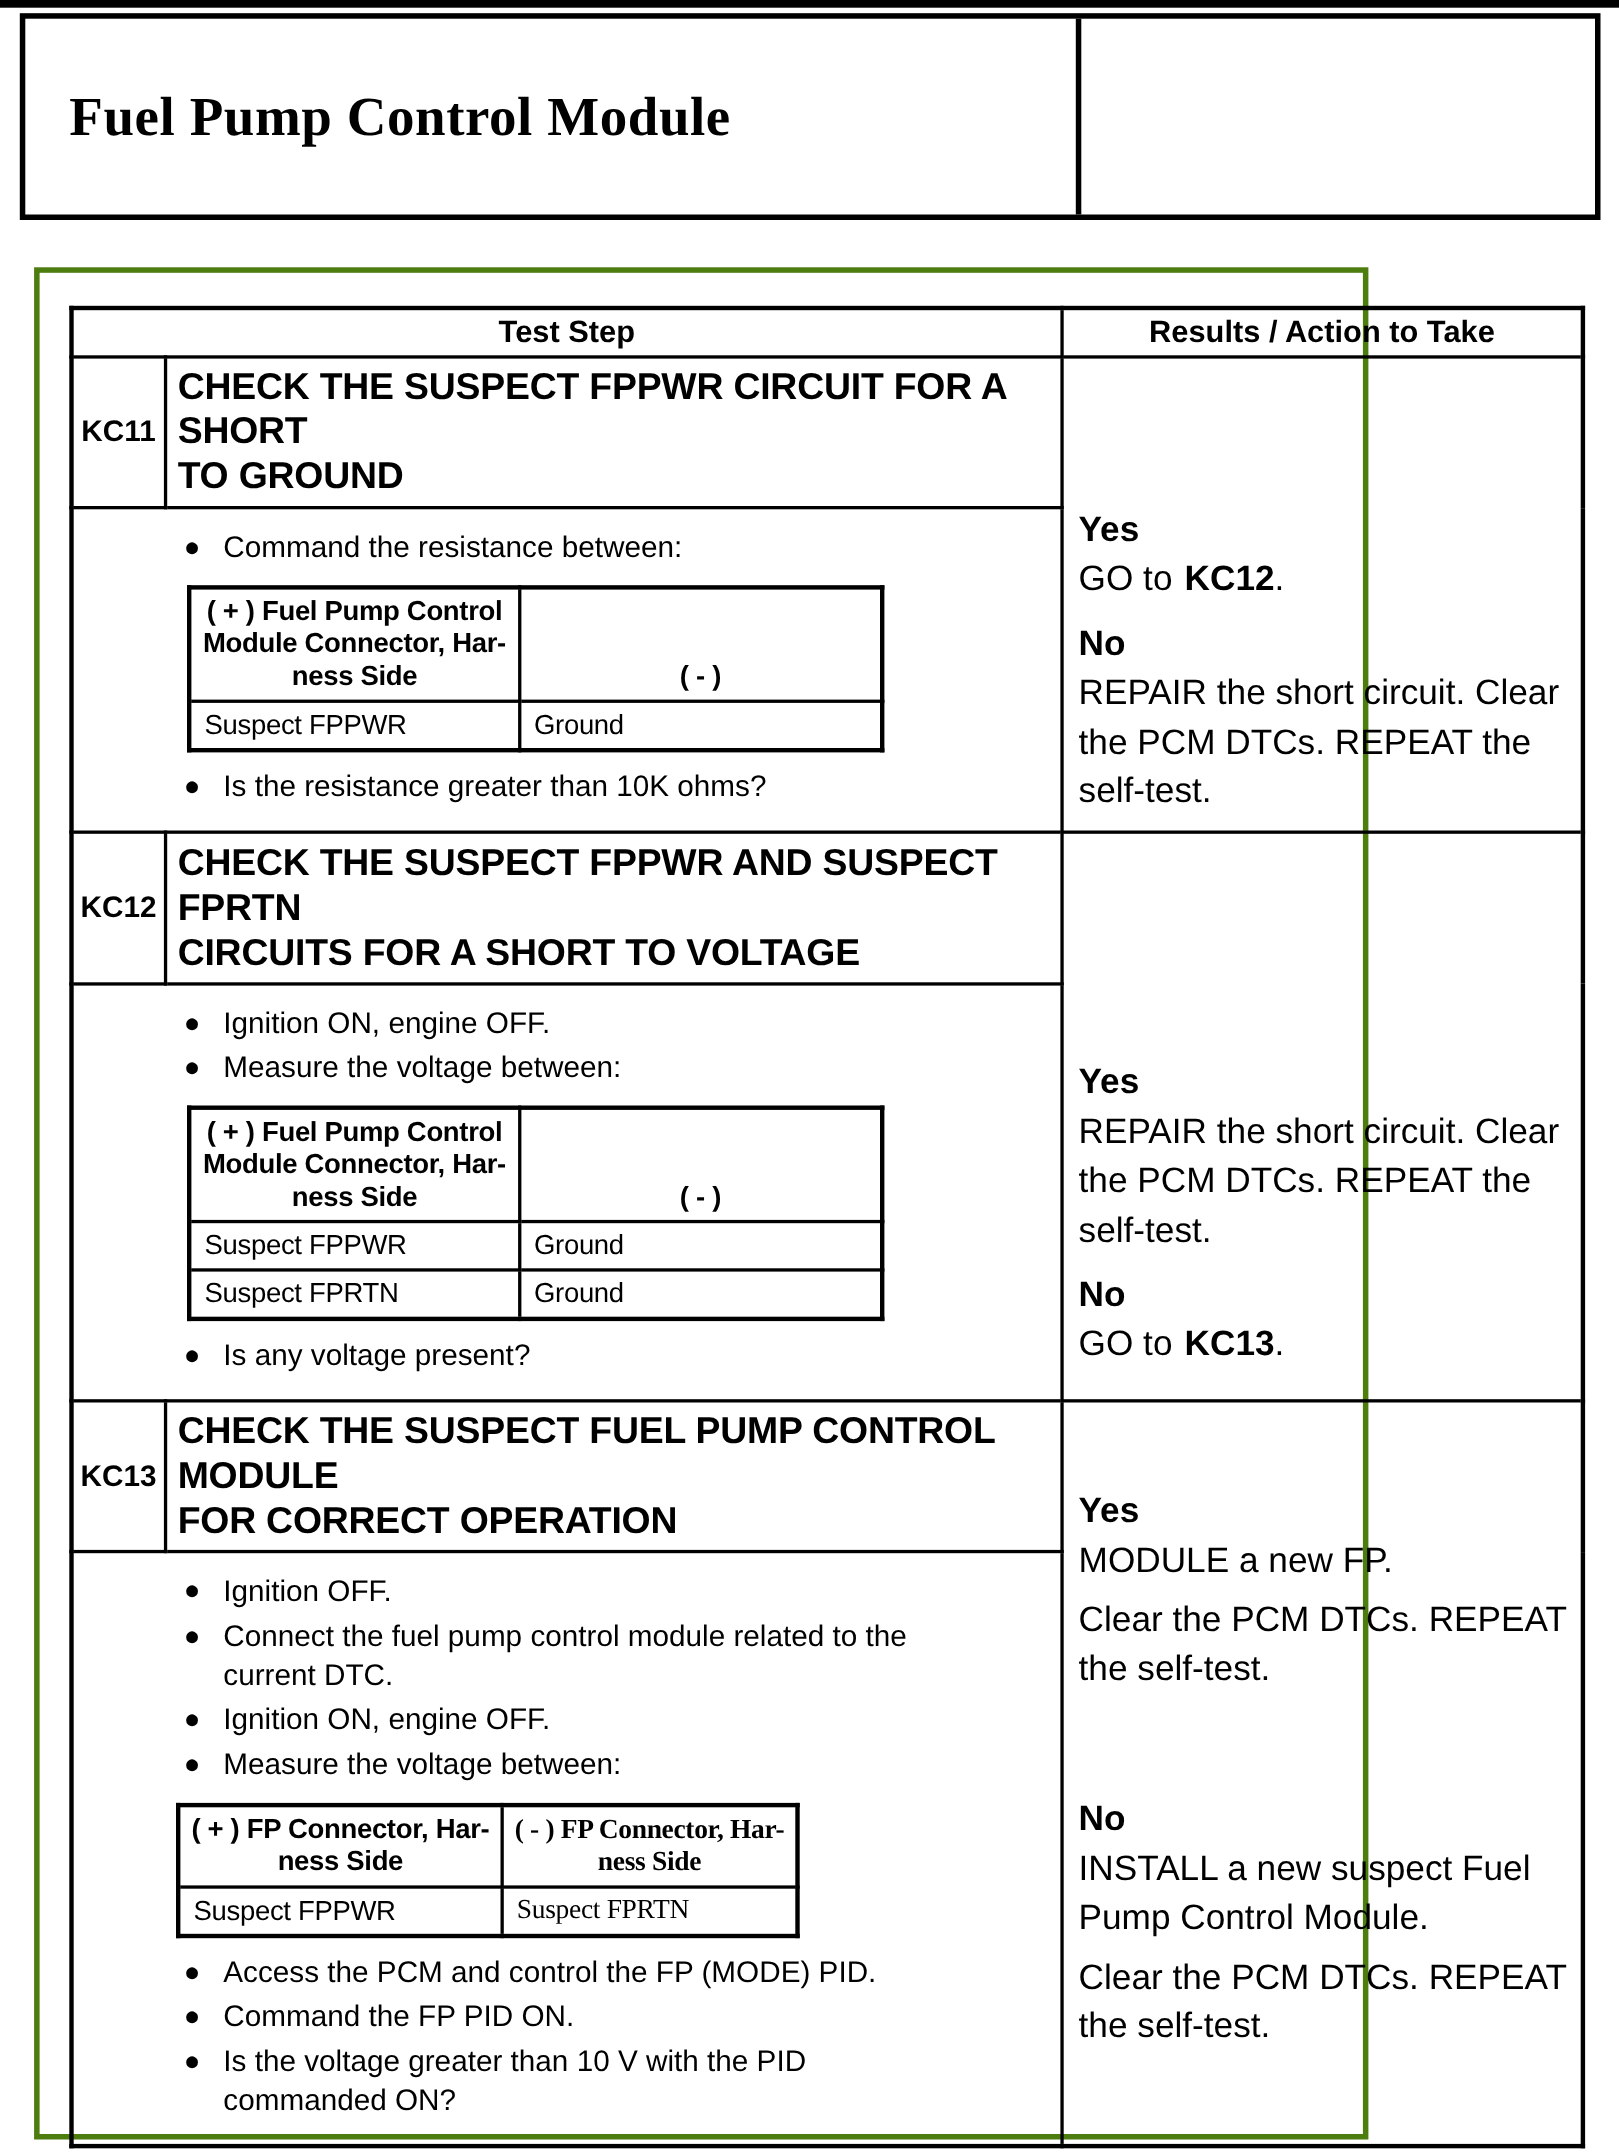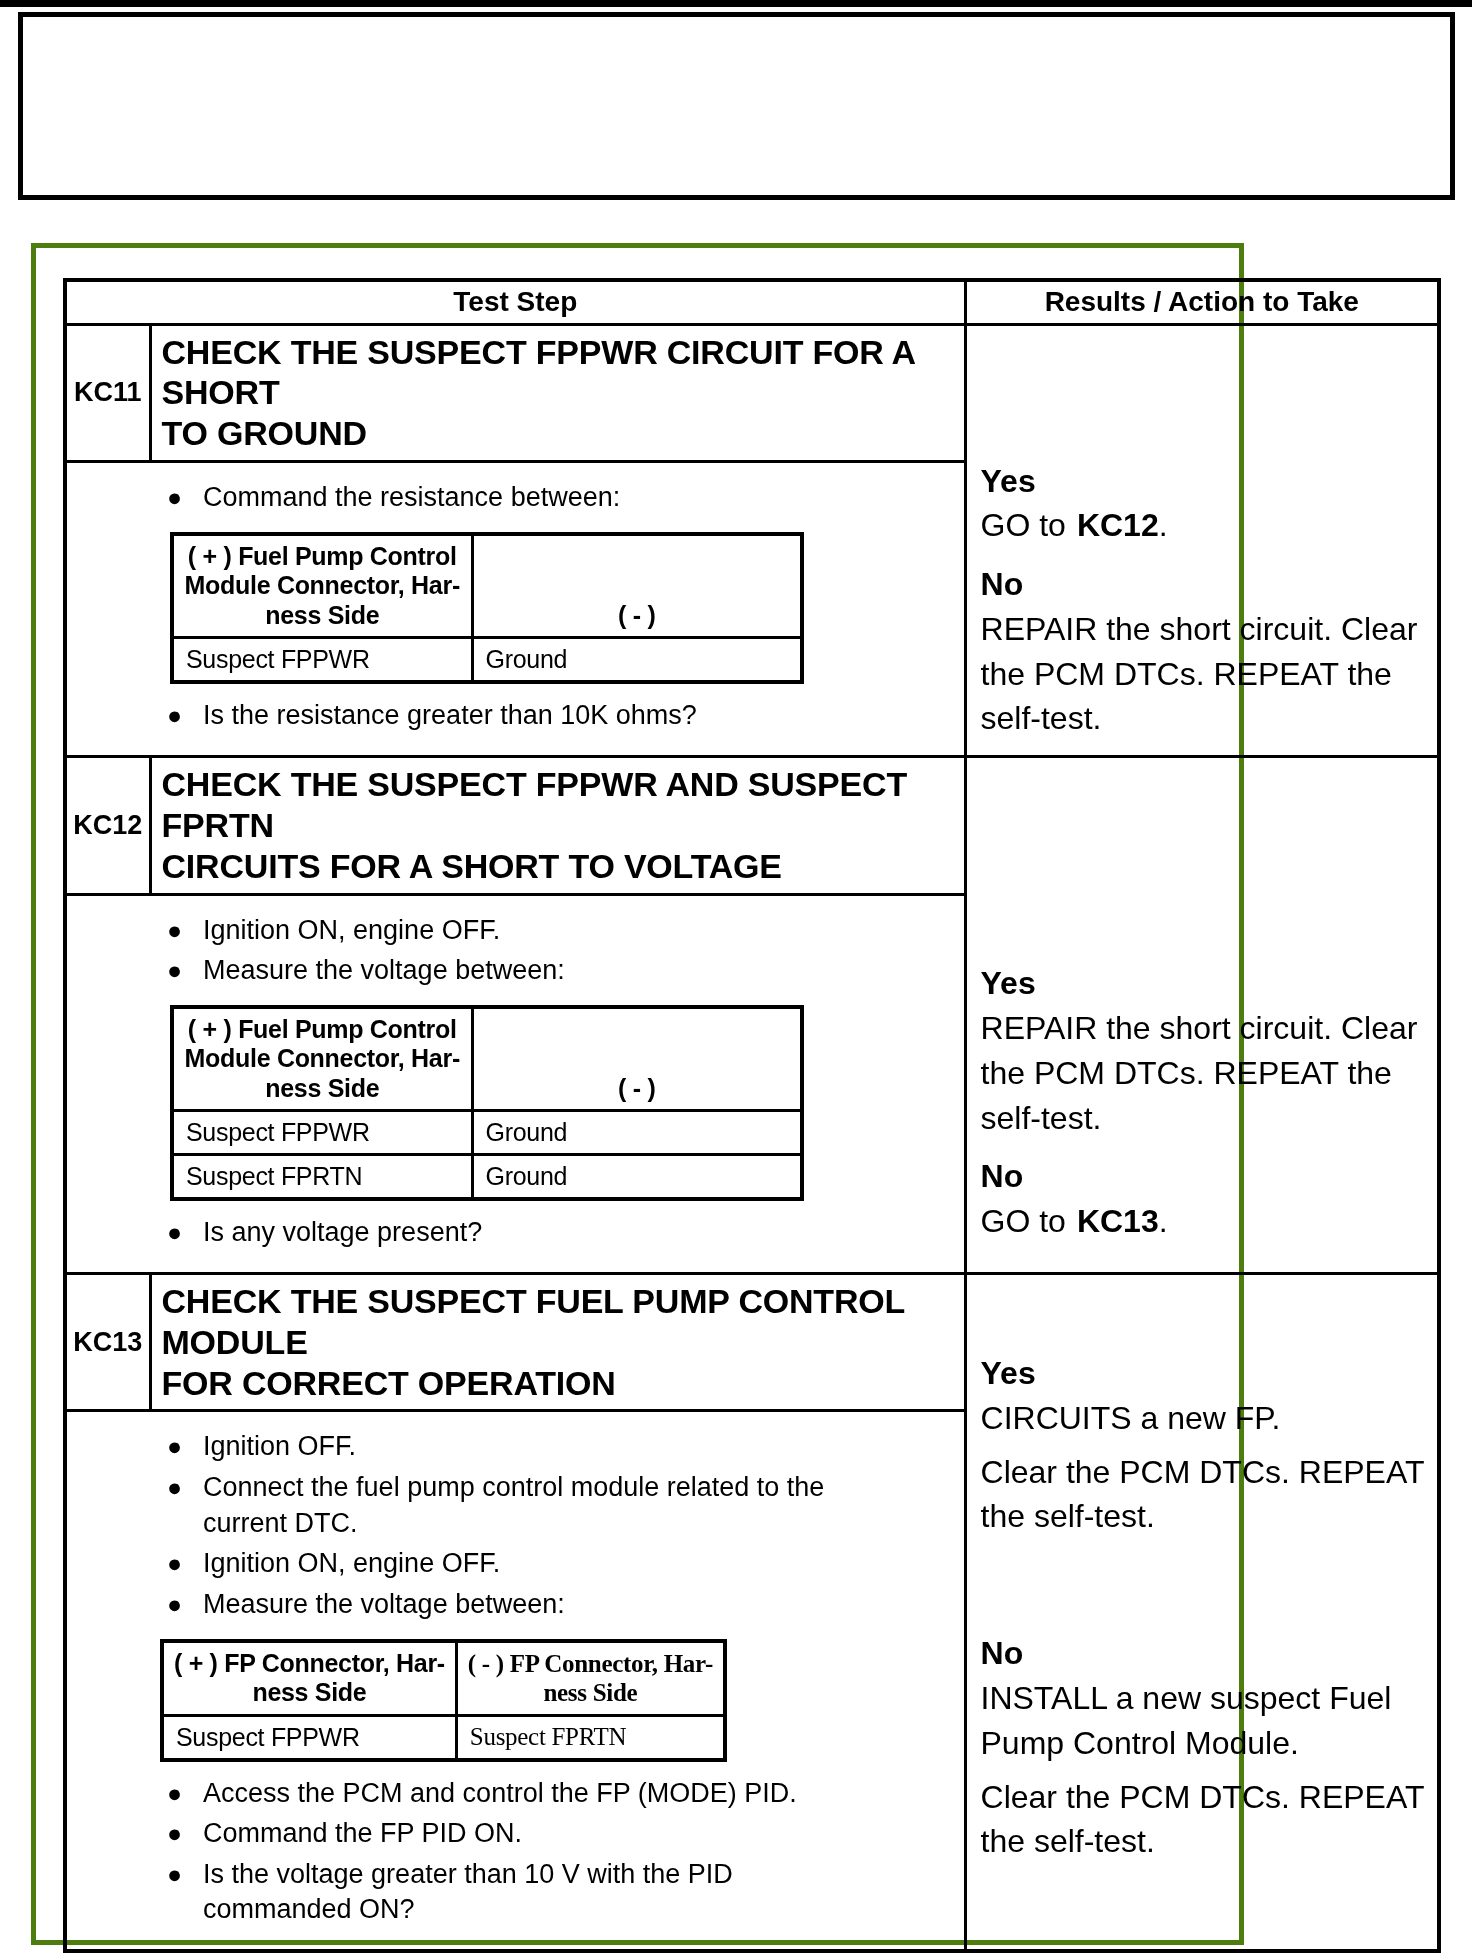--- a/index.html
+++ b/index.html
@@ -93,20 +93,23 @@
   .res-label { font-weight:bold; }
   .res-para { margin:0 0 9px 0; }
   .go-ref { font-weight:bold; margin-left:11px; }
 </style>
 </head>
 <body>
 
 <div class="scan-top-bar"></div>
 
 <div class="header-box">
+  <div class="header-left">
+    <div class="header-title">Fuel Pump Control Module</div>
+  </div>
 </div>
 
 <div class="content-box">
   <table class="main-table">
     <colgroup>
       <col style="width:85px">
         <col style="width:815px">
         <col style="width:474px">
     </colgroup>
     <tbody>
@@ -207,21 +210,21 @@
       </td>
     </tr>
 
     <tr class="title-row">
       <td class="kc-num">KC13</td>
       <td class="kc-title">CHECK THE SUSPECT FUEL PUMP CONTROL MODULE
 FOR CORRECT OPERATION</td>
       <td class="results res-kc13" rowspan="2">
         <div class="res-block yes">
           <div class="res-label">Yes</div>
-          <p class="res-para">CIRCUITS a new FP.</p>
+          <p class="res-para">MODULE a new FP.</p>
           <p class="res-para">Clear the PCM DTCs. REPEAT the self-test.</p>
         </div>
         <div class="res-block">
           <div class="res-label">No</div>
           <p class="res-para">INSTALL a new suspect Fuel Pump Control Module.</p>
           <p class="res-para">Clear the PCM DTCs. REPEAT the self-test.</p>
         </div>
       </td>
     </tr>
     <tr>

